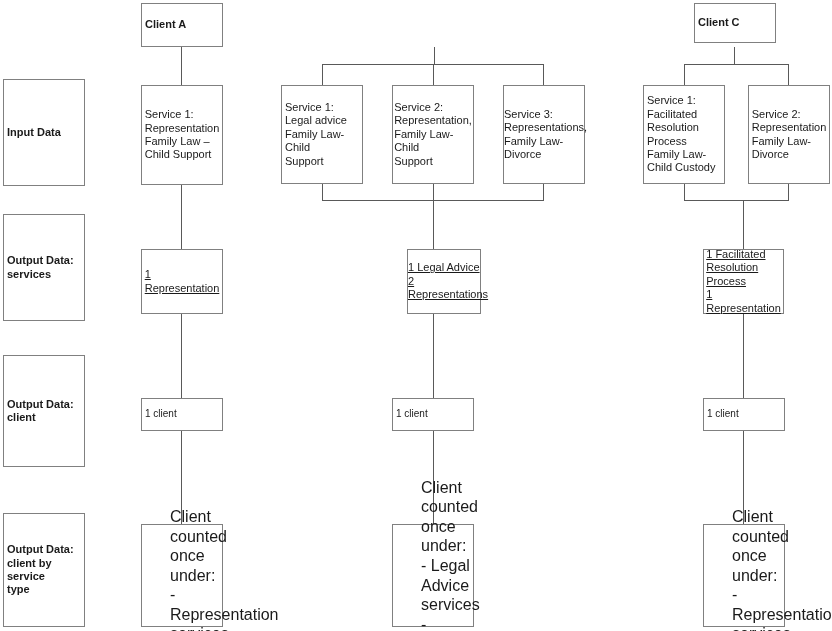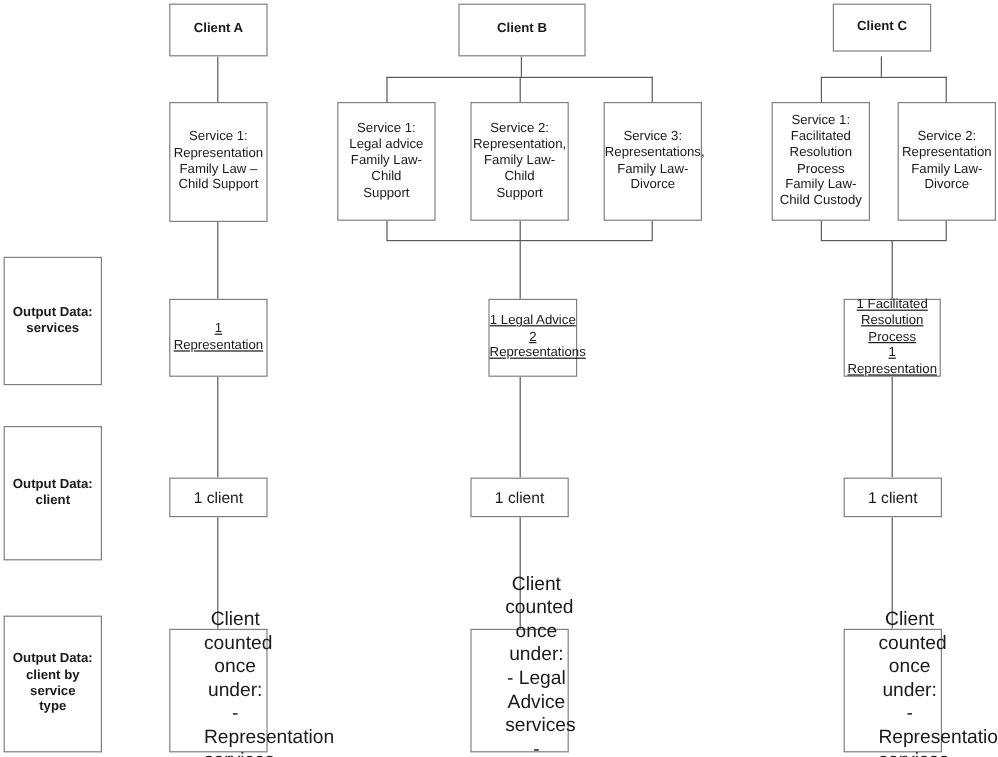--- a/index.html
+++ b/index.html
@@ -17,21 +17,21 @@
     overflow: hidden;
   }
   .box {
     position: absolute;
     box-sizing: border-box;
     border: 1px solid #808080;
     background: #ffffff;
     display: flex;
     align-items: center;
     justify-content: center;
-    text-align: center;
+    text-align: left;
     color: #1a1a1a;
     z-index: 2;
   }
   .box .txt {
     display: block;
     width: 100%;
     padding: 0 3px;
     white-space: pre-line;
     line-height: 1.22;
   }
@@ -46,41 +46,44 @@
   .service-box {
     font-size: 11px;
     font-weight: normal;
   }
   .out-box {
     font-size: 11px;
     font-weight: normal;
     text-decoration: underline;
   }
   .client-box {
-    font-size: 13px;
+    font-size: 10px;
     font-weight: normal;
   }
   .type-box {
     font-size: 16px;
     font-weight: normal;
     padding-left: 28px;
   }
   .conn {
     position: absolute;
     background: #595959;
     z-index: 1;
   }
   .vline { width: 1px; }
   .hline { height: 1px; }
 </style>
 </head>
 <body>
 
 <div id="canvas">
 
+  <div class="box label-box" style="left:3px; top:79px; width:82px; height:107px;">
+    <span class="txt">Input Data</span>
+  </div>
 
   <div class="box label-box" style="left:3px; top:214px; width:82px; height:107px;">
     <span class="txt">Output Data:
 services</span>
   </div>
 
   <div class="box label-box" style="left:3px; top:355px; width:82px; height:112px;">
     <span class="txt">Output Data:
 client</span>
   </div>
@@ -118,23 +121,20 @@
 
   <div class="conn vline" style="left:181px; top:431px; height:93px;"></div>
 
   <div class="box type-box" style="left:141px; top:524px; width:82px; height:103px;">
     <span class="txt">Client counted
 once under:
 - Representation
 services</span>
   </div>
 
-  <div class="box header-box" style="left:382px; top:3px; width:106px; height:44px;">
-    <span class="txt">Client B</span>
-  </div>
 
   <div class="conn vline" style="left:434px; top:47px; height:17px;"></div>
 
   <div class="conn hline" style="left:322px; top:64px; width:222px;"></div>
 
   <div class="conn vline" style="left:322px; top:64px; height:21px;"></div>
   <div class="conn vline" style="left:433px; top:64px; height:21px;"></div>
   <div class="conn vline" style="left:543px; top:64px; height:21px;"></div>
 
   <div class="box service-box" style="left:281px; top:85px; width:82px; height:99px;">

